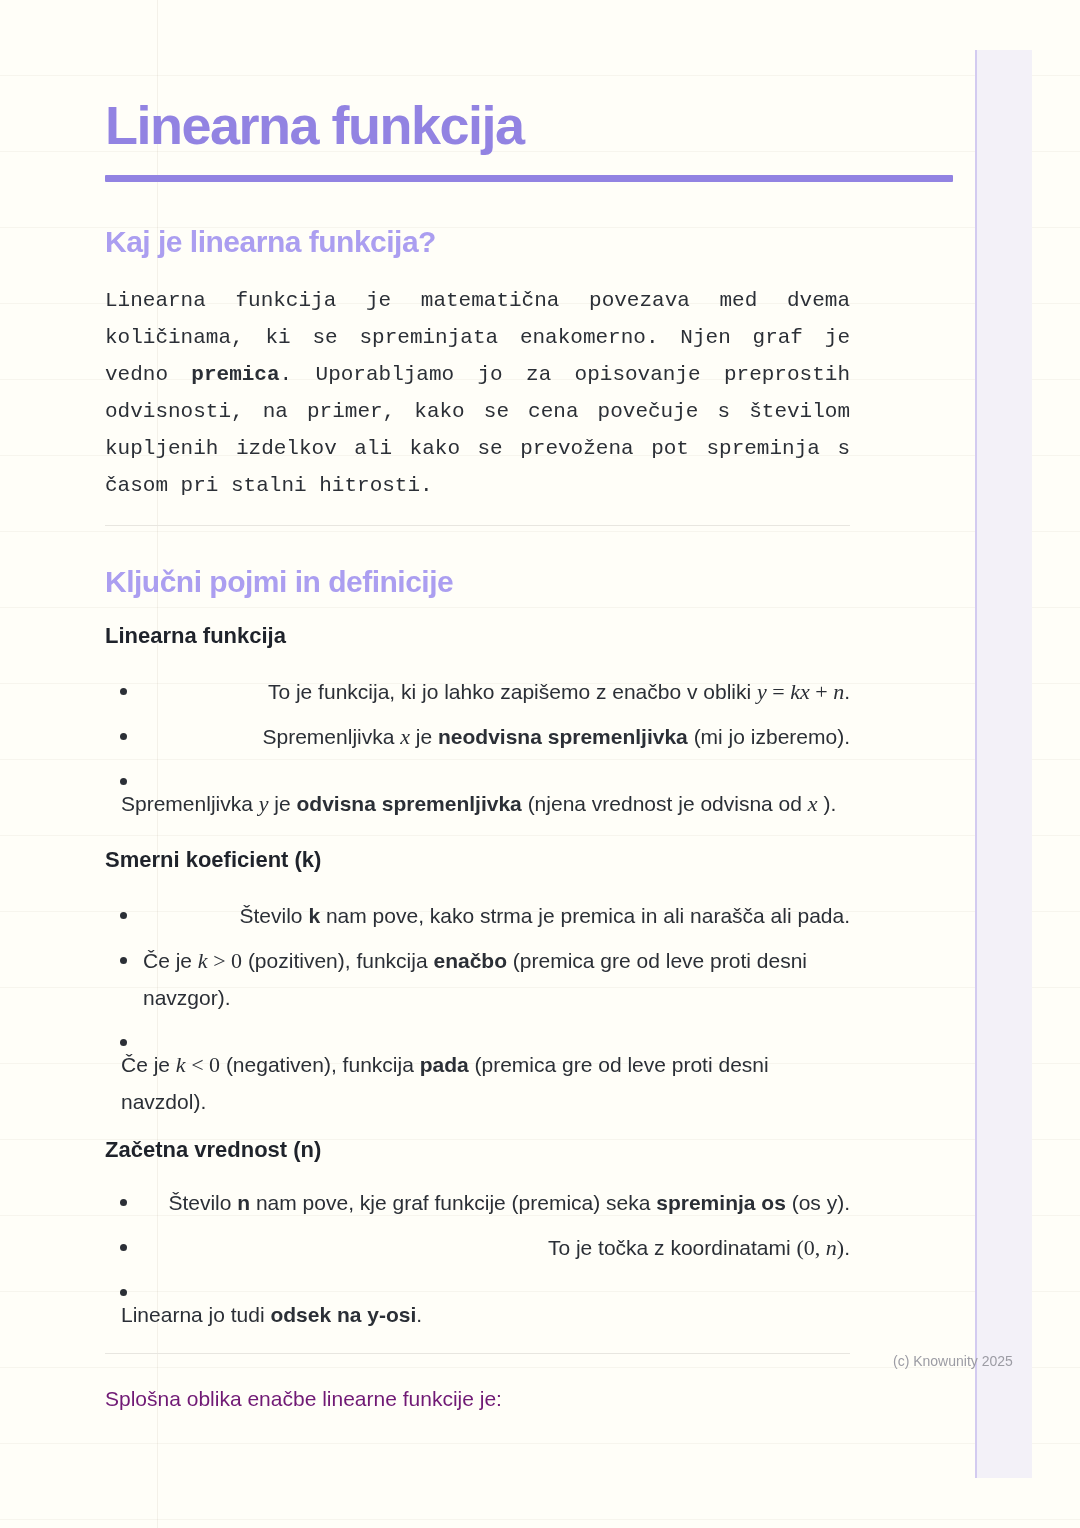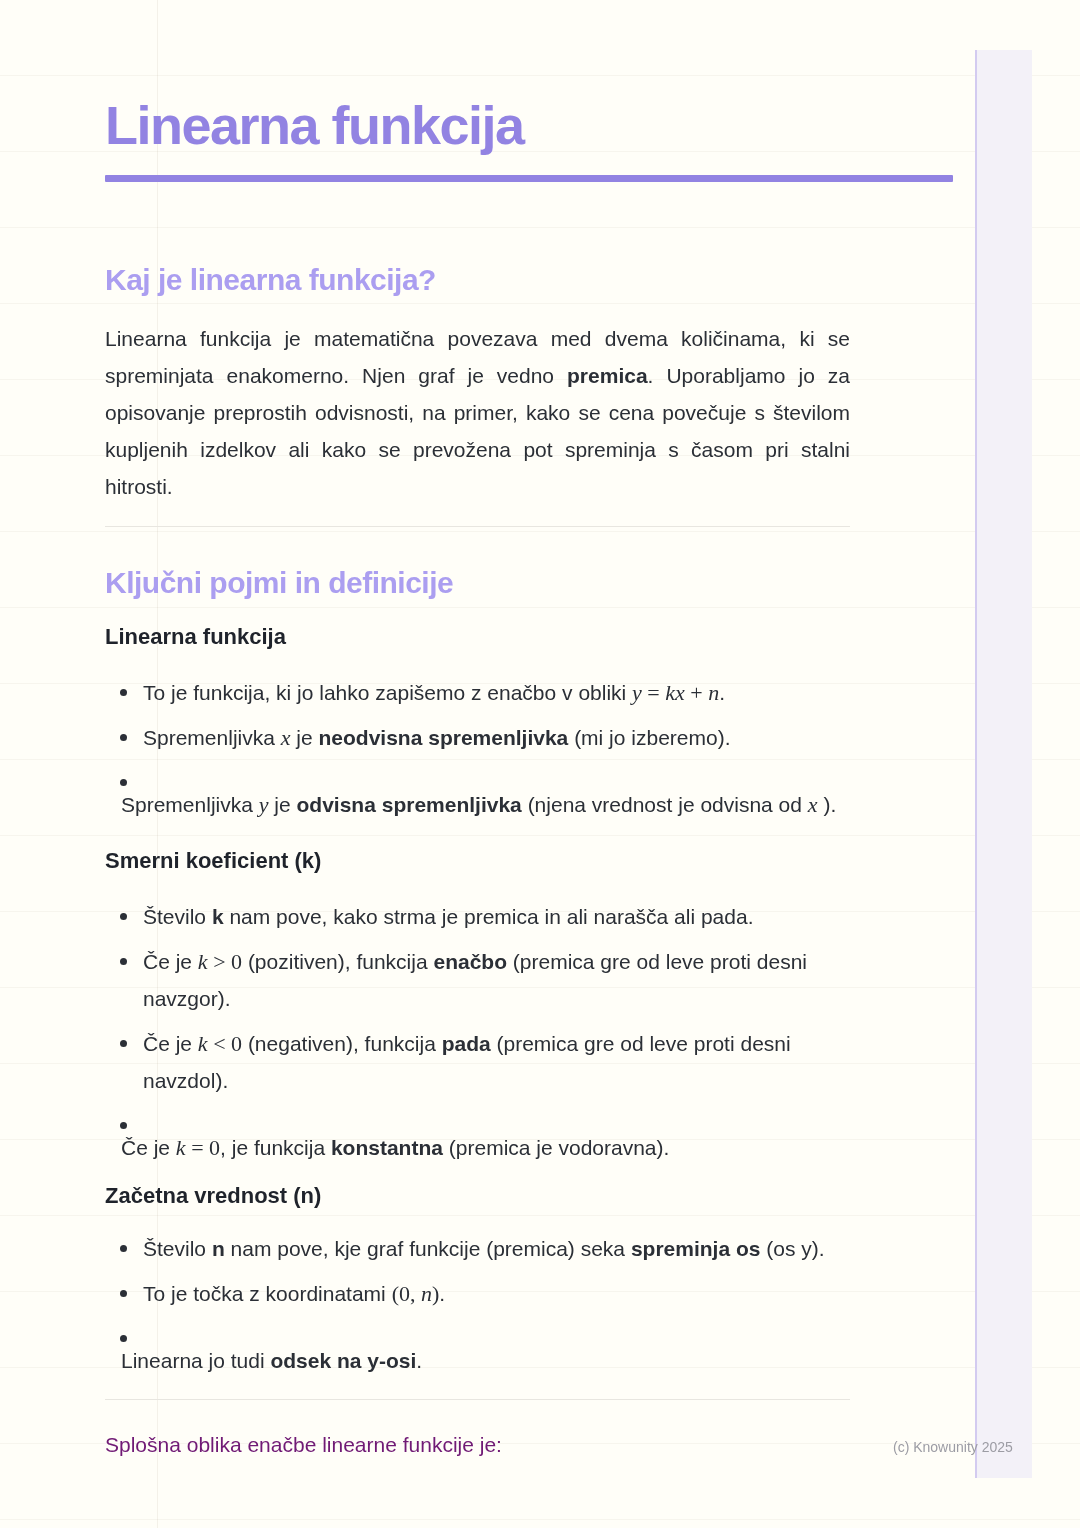--- a/index.html
+++ b/index.html
@@ -28,56 +28,56 @@
   .doc-title{
     margin:0;font-size:54px;line-height:58px;font-weight:bold;
     letter-spacing:-1.5px;color:#9283e2;
   }
   .title-rule{width:848px;height:7px;background:#9283e2;margin-top:21px;border-radius:1px;}
 
   .h2{
     margin:0;font-size:30px;line-height:36px;font-weight:bold;
     letter-spacing:-0.5px;color:#ab9ef0;
   }
-  .h2.intro{margin-top:80px;}
+  .h2.intro{margin-top:42px;}
   .h2.keyterms{margin-top:38px;}
   .h2.zapis{margin-top:38px;}
 
   .h3{margin:0;font-size:22px;line-height:27px;font-weight:bold;color:#1f232b;}
   .h3.first{margin-top:22px;}
   .h3.later{margin-top:24px;}
   .h3.last{margin-top:16px;}
 
   .body-par{
     margin:22px 0 0 0;font-size:21px;line-height:37px;
-    text-align:justify;color:#2b2f36;
+    text-align:justify;color:#2b2f36;font-family:Liberation Mono, monospace;
   }
   .lead-par{margin:26px 0 0 0;font-size:21px;line-height:37px;color:#701a75;}
 
   .divider{border:none;margin:21px 0 0 0;height:1px;background:#e8e6e0;width:745px;}
   .divider.second{margin-top:20px;}
 
   .blist{margin-top:24px;}
   .blist.tight{margin-top:21px;}
-  .li{display:flex;align-items:flex-start;margin:0 0 8px 0;}
+  .li{display:flex;align-items:flex-start;margin:0 0 8px 0;justify-content:space-between;}
   .li:last-child{margin-bottom:0;flex-direction:column;}
   .li .dot{
     flex:0 0 auto;width:7px;height:7px;border-radius:50%;
     background:#2b2f36;margin:15px 0 0 15px;
   }
   .li .li-text{
     margin-left:16px;font-size:21px;line-height:37px;color:#2b2f36;
   }
 
   .seg-b{font-weight:bold;}
   .seg-mi{font-family:"Liberation Serif", serif;font-style:italic;font-size:22px;}
   .seg-mu{font-family:"Liberation Serif", serif;font-size:22px;}
 
   .copyright{
-    position:absolute;left:893px;top:1438px;
+    position:absolute;left:893px;top:1352px;
     font-size:14px;line-height:18px;color:#9c9ca4;white-space:nowrap;
   }
 </style>
 </head>
 <body>
 
 <div class="paper-grid"></div>
 <div class="margin-line"></div>
 <div class="side-panel"></div>
 <div class="side-rule"></div>
@@ -117,24 +117,20 @@
       <span class="li-text"><span>Število </span><span class="seg-b">k</span><span> nam pove, kako strma je premica in ali narašča ali pada.</span></span>
     </div>
     <div class="li">
       <span class="dot"></span>
       <span class="li-text"><span>Če je </span><span class="seg-mi">k</span><span class="seg-mu"> &gt; 0</span><span> (pozitiven), funkcija </span><span class="seg-b">enačbo</span><span> (premica gre od leve proti desni navzgor).</span></span>
     </div>
     <div class="li">
       <span class="dot"></span>
       <span class="li-text"><span>Če je </span><span class="seg-mi">k</span><span class="seg-mu"> &lt; 0</span><span> (negativen), funkcija </span><span class="seg-b">pada</span><span> (premica gre od leve proti desni navzdol).</span></span>
     </div>
-    <div class="li">
-      <span class="dot"></span>
-      <span class="li-text"><span>Če je </span><span class="seg-mi">k</span><span class="seg-mu"> = 0</span><span>, je funkcija </span><span class="seg-b">konstantna</span><span> (premica je vodoravna).</span></span>
-    </div>
   </div>
 
   <h3 class="h3 last">Začetna vrednost (n)</h3>
   <div class="blist tight">
     <div class="li">
       <span class="dot"></span>
       <span class="li-text"><span>Število </span><span class="seg-b">n</span><span> nam pove, kje graf funkcije (premica) seka </span><span class="seg-b">spreminja os</span><span> (os y).</span></span>
     </div>
     <div class="li">
       <span class="dot"></span>

